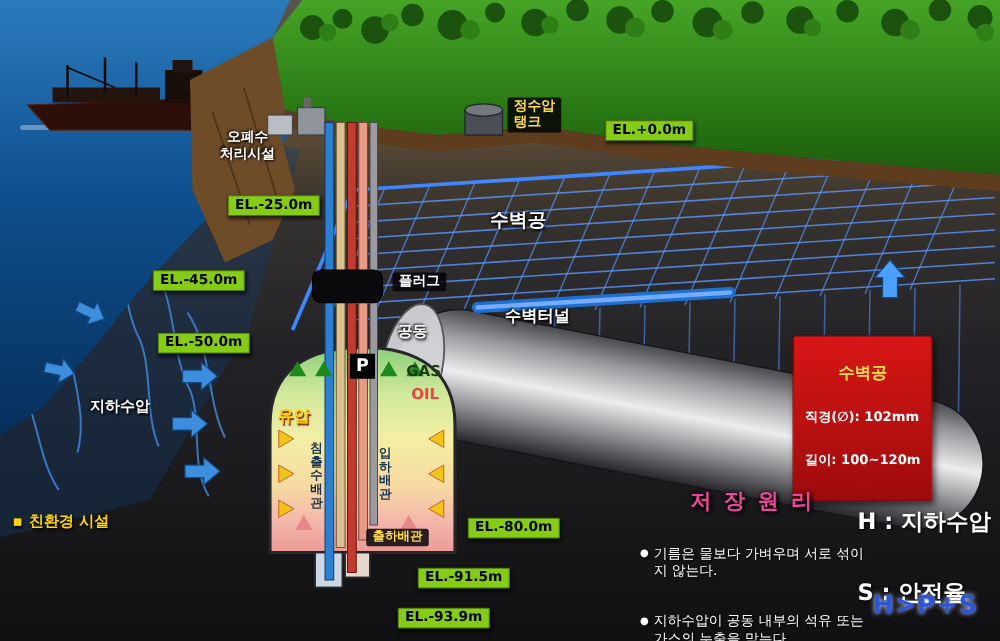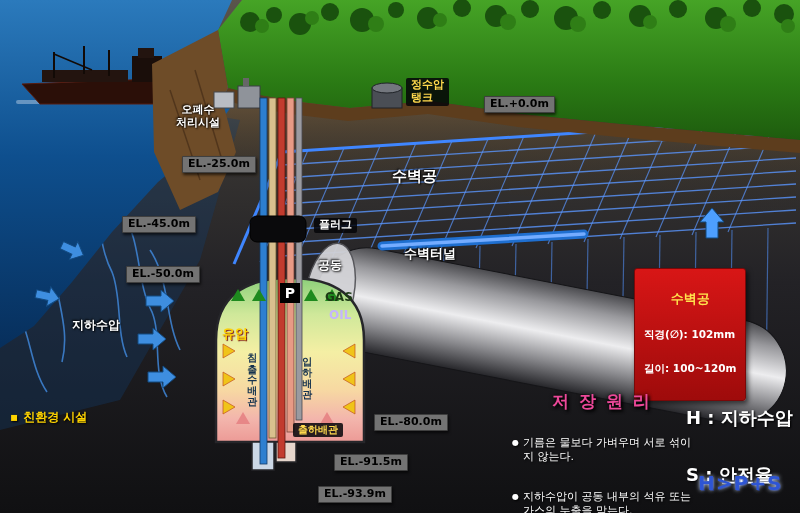--- a/index.html
+++ b/index.html
@@ -1,28 +1,28 @@
 <!DOCTYPE html>
 <html><head>
 <meta charset="utf-8">
 <style>
   * { margin:0; padding:0; box-sizing:border-box; }
   html,body { background:#000; }
   body { font-family:"DejaVu Sans",sans-serif; }
   #stage { position:relative; width:800px; height:513px; overflow:hidden; background:#17171a; }
   #scene { position:absolute; left:0; top:0; }
   .lbl { position:absolute; white-space:pre-line; line-height:1.18; }
-  .el-label { background:#737373; color:#000; font-size:11px; font-weight:bold; padding:1px 5px;
+  .el-label { background:#84cc16; color:#000; font-size:11px; font-weight:bold; padding:1px 5px;
               border:1px solid rgba(0,0,0,.45); box-shadow:1px 2px 3px rgba(0,0,0,.65); border-radius:1px; }
   .dark-label { background:rgba(5,5,8,.85); color:#fff; font-size:11px; font-weight:bold;
                 padding:1px 5px; border-radius:2px; text-align:left; }
   .dark-label.yellow { color:#ffd94d; }
   .white-text { color:#fff; font-weight:bold; text-shadow:1px 1px 2px #000,-1px -1px 2px #000; }
   .yellow-text { color:#ffd400; font-weight:bold; text-shadow:1px 1px 1px #7a1010; }
-  .cav-text { font-weight:bold; color:#c4b5fd; }
+  .cav-text { font-weight:bold; color:#ef4444; }
   .vertical-label { writing-mode:vertical-rl; text-orientation:upright; font-size:10px; font-weight:bold;
                     color:#14324f; letter-spacing:1px; }
   .p-box { width:20px; height:20px; background:#000; color:#fff; font-weight:bold; font-size:14px;
            display:flex; align-items:center; justify-content:center; }
   .spec-box { background:linear-gradient(#d81616,#9e0b0b); border:1px solid #7a0808; border-radius:3px;
               padding:3px 9px 5px; box-shadow:2px 3px 5px rgba(0,0,0,.6); }
   .spec-title { color:#ffe34d; font-weight:bold; font-size:13px; text-align:center; margin-bottom:2px; }
   .spec-line { color:#fff; font-size:10.5px; font-weight:bold; line-height:1.45; }
   .adv { width:195px; }
   .adv-title { color:#ff3d2e; font-size:13.5px; font-weight:bold; text-shadow:1px 1px 2px #000,0 0 3px #000; margin-bottom:6px; }

